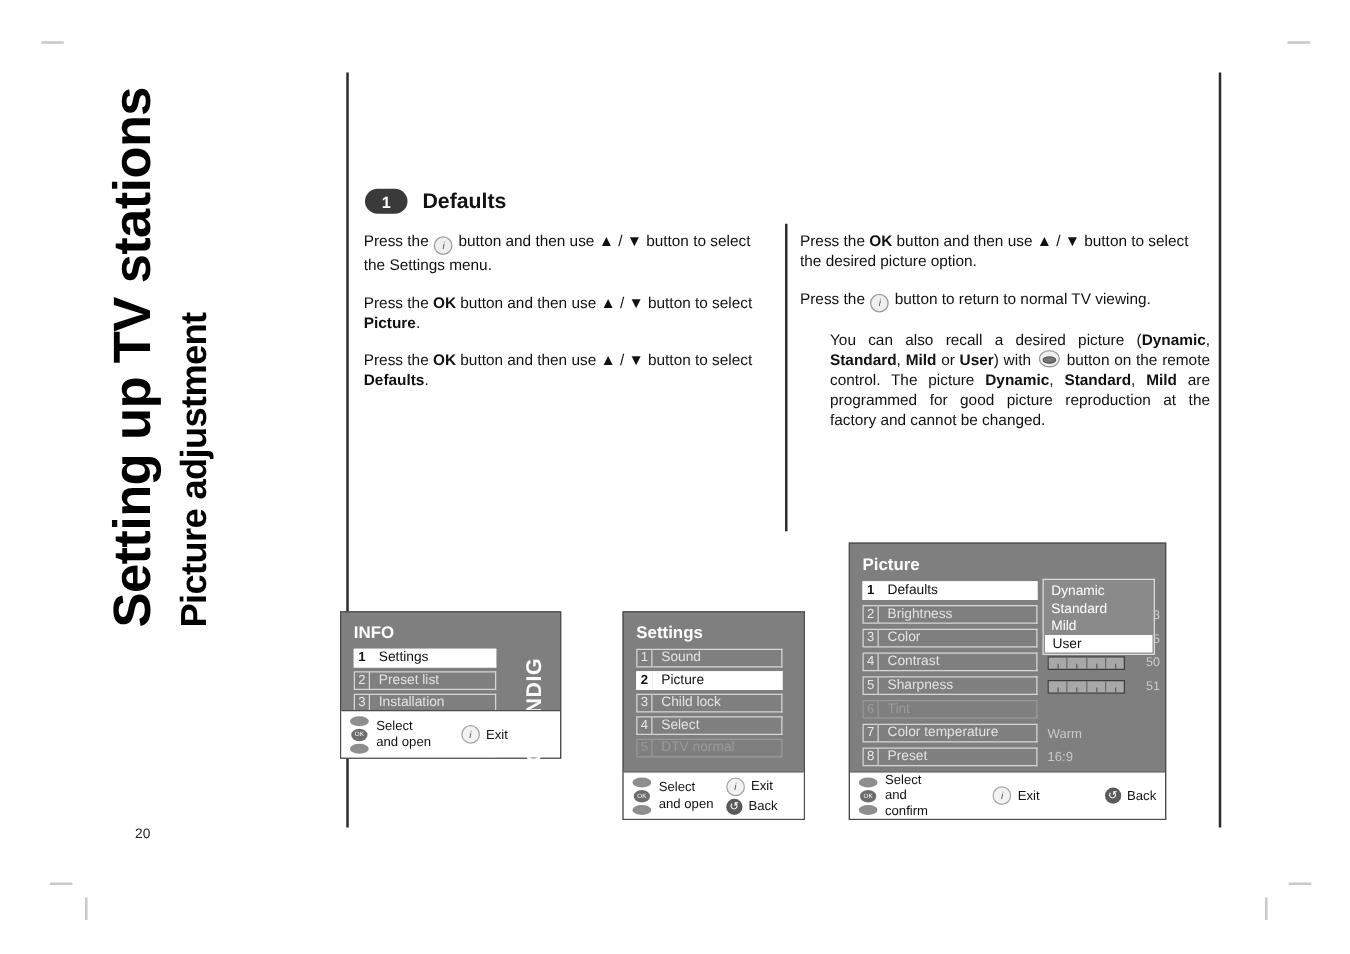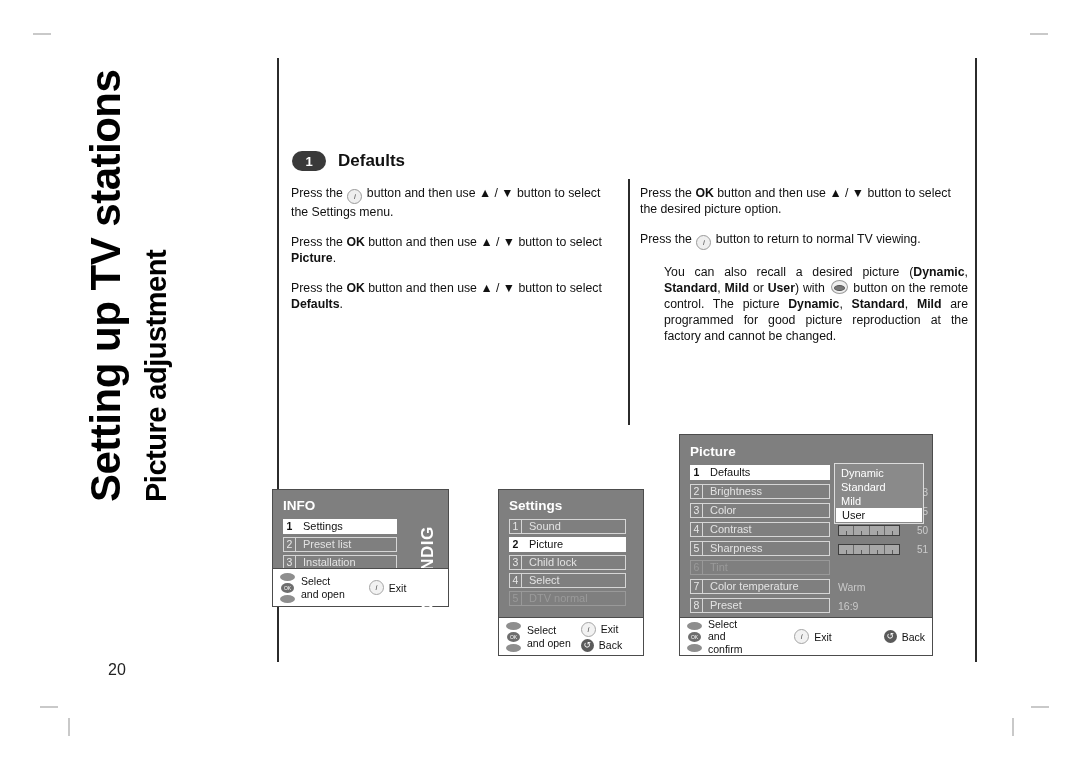--- a/index.html
+++ b/index.html
@@ -45,21 +45,21 @@
     left: 58px;
     top: 462px;
     font-size: 29px;
   }
 
   
   #page-number {
     position: absolute;
     left: 108px;
     top: 661px;
-    font-size: 16px;
+    font-size: 11px;
     color: #222;
   }
 
   
   #rule-left {
     position: absolute;
     left: 277px; top: 58px;
     width: 2px; height: 604px;
     background: #2b2b2b;
   }

